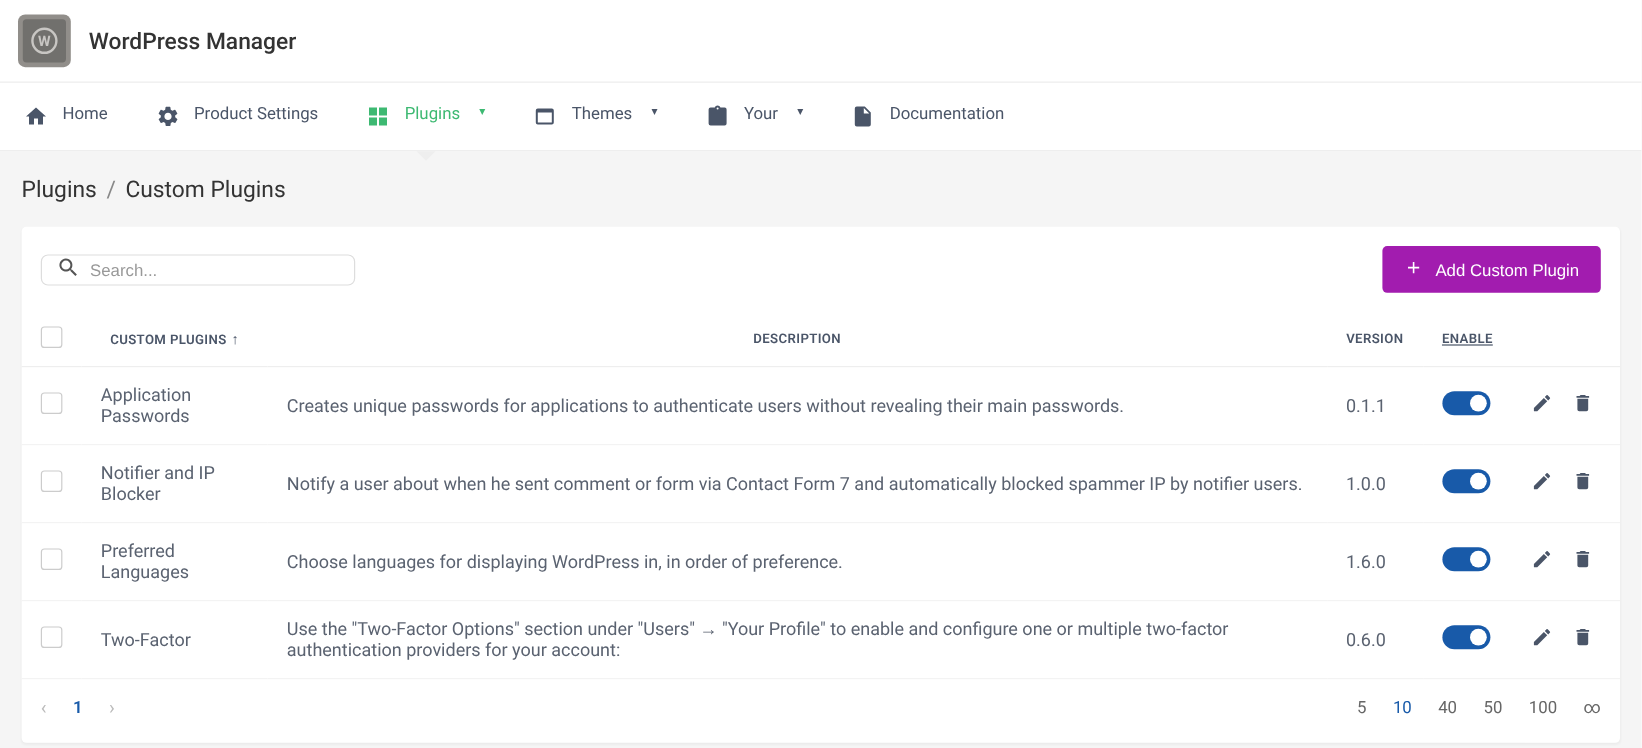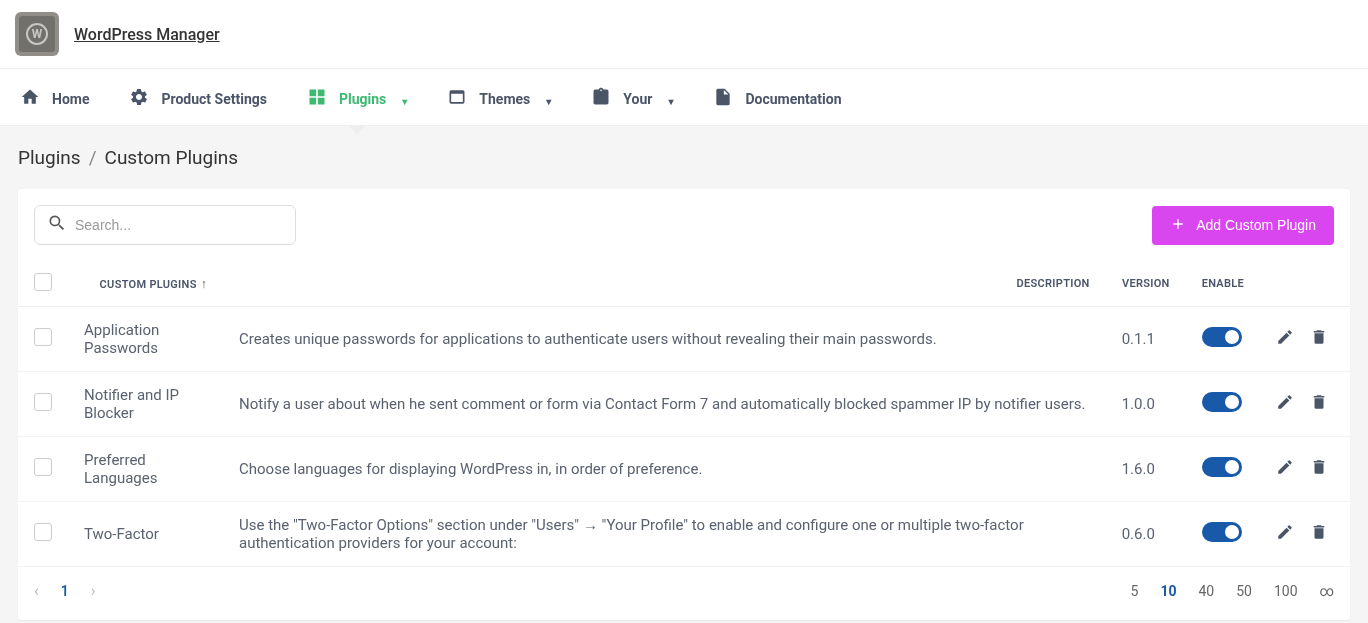--- a/index.html
+++ b/index.html
@@ -2,60 +2,60 @@
 <html><head>
   <meta charset="utf-8">
   <style>
     * { margin: 0; padding: 0; box-sizing: border-box; }
     body { font-family: -apple-system, BlinkMacSystemFont, "Segoe UI", Roboto, sans-serif; background: #f5f5f5; width: 1368px; color: #4a5568; }
     .top-header { background: #fff; padding: 12px 15px; display: flex; align-items: center; justify-content: space-between; }
     .header-left { display: flex; align-items: center; gap: 15px; }
     .app-icon { width: 44px; height: 44px; background: #918e8a; border-radius: 6px; display: flex; align-items: center; justify-content: center; }
     .app-icon-inner { width: 36px; height: 36px; background: #71706d; border-radius: 3px; display: flex; align-items: center; justify-content: center; }
     .wp-logo { width: 22px; height: 22px; border: 2px solid #c8c6c3; border-radius: 50%; display: flex; align-items: center; justify-content: center; color:#c8c6c3; font-size:12px; font-weight:bold; }
-    .app-title { font-size: 16px; font-weight: 500; color: #333; text-decoration: underline; }
+    .app-title { font-size: 19px; font-weight: 500; color: #333; }
     .brand-logo { font-size: 20px; font-weight: 700; }
     .brand-logo .m { color: #185aa9; }
     .brand-logo .o { color: #7cb72f; }
     .brand-logo .garden { color: #7cb72f; font-weight: 400; font-style: italic; font-family: Georgia, serif; }
     .nav-bar { background: #fff; border-top: 1px solid #eee; border-bottom: 1px solid #eee; padding: 0 15px; display: flex; align-items: center; gap: 30px; height: 58px; }
-    .nav-item { display: flex; align-items: flex-end; gap: 12px; padding: 10px 5px; cursor: pointer; color: #4a5568; font-weight: 700; font-size: 14px; }
+    .nav-item { display: flex; align-items: flex-start; gap: 12px; padding: 10px 5px; cursor: pointer; color: #4a5568; font-weight: 400; font-size: 14px; }
     .nav-item.active { color: #3db972; position: relative; }
     .nav-item.active::after { content: ''; position: absolute; bottom: -17px; left: 50%; transform: translateX(-50%); width: 0; height: 0; border-left: 8px solid transparent; border-right: 8px solid transparent; border-top: 8px solid #eee; }
     .nav-icon { width: 20px; height: 20px; display: flex; align-items: center; justify-content: center; }
     .chevron { font-size: 10px; margin-left: 4px; }
     .breadcrumb { padding: 20px 18px; font-size: 19px; color: #333; display: flex; gap: 8px; }
     .breadcrumb .sep { color: #888; }
     .panel { background: #fff; margin: 0 18px 18px 18px; border-radius: 4px; box-shadow: 0 1px 2px rgba(0,0,0,0.04); }
     .panel-head { padding: 16px; display: flex; justify-content: space-between; align-items: center; }
-    .search-box { width: 262px; height: 40px; border: 1px solid #ddd; border-radius: 6px; display: flex; align-items: center; padding: 0 12px; gap: 8px; }
+    .search-box { width: 262px; height: 26px; border: 1px solid #ddd; border-radius: 6px; display: flex; align-items: center; padding: 0 12px; gap: 8px; }
     .search-box input { border: none; outline: none; flex: 1; font-size: 14px; color: #666; }
     .search-box input::placeholder { color: #999; }
-    .add-btn { background: #d946ef; color: #fff; border: none; border-radius: 4px; padding: 10px 18px; font-size: 14px; font-weight: 500; display: flex; align-items: center; gap: 10px; cursor: pointer; }
+    .add-btn { background: #a21caf; color: #fff; border: none; border-radius: 4px; padding: 10px 18px; font-size: 14px; font-weight: 500; display: flex; align-items: center; gap: 10px; cursor: pointer; }
     table { width: 100%; border-collapse: collapse; }
-    th { text-align: right; font-size: 11px; font-weight: 600; letter-spacing: 0.3px; color: #4a5568; padding: 12px 16px; border-bottom: 1px solid #eee; text-transform: uppercase; }
+    th { text-align: center; font-size: 11px; font-weight: 600; letter-spacing: 0.3px; color: #4a5568; padding: 12px 16px; border-bottom: 1px solid #eee; text-transform: uppercase; }
     td { padding: 14px 16px; border-bottom: 1px solid #f3f3f3; font-size: 15px; color: #5a6270; vertical-align: middle; }
     .col-check { width: 50px; }
     .col-name { width: 155px; }
     .col-version { width: 80px; }
-    .col-enable { width: 70px; }
+    .col-enable { width: 70px; text-decoration: underline; }
     .col-actions { width: 90px; }
     .checkbox { width: 18px; height: 18px; border: 1.5px solid #ccc; border-radius: 3px; display: inline-block; }
     .sort-arrow { font-size: 12px; margin-left: 4px; }
     .toggle { width: 40px; height: 20px; background: #185aa9; border-radius: 20px; position: relative; display: inline-block; cursor: pointer; }
     .toggle::after { content: ''; width: 14px; height: 14px; background: #fff; border-radius: 50%; position: absolute; top: 3px; right: 3px; }
     .action-icons { display: flex; gap: 16px; align-items: center; }
     .action-icon { cursor: pointer; color: #4a5568; }
     .panel-foot { padding: 14px 16px 20px 16px; display: flex; justify-content: space-between; align-items: center; font-size: 14px; color: #666; }
     .pager { display: flex; gap: 22px; align-items: center; }
     .pager-arrow { color: #bbb; cursor: pointer; font-size: 16px; }
     .page-num.current { color: #185aa9; font-weight: 600; }
     .page-sizes { display: flex; gap: 22px; align-items: center; }
     .page-size { cursor: pointer; }
-    .page-size.current { color: #185aa9; font-weight: 700; text-align: center; }
+    .page-size.current { color: #185aa9; font-weight: 400; text-align: center; }
   </style>
 </head>
 <body>
 
 <div class="top-header">
   <div class="header-left">
     <div class="app-icon">
       <div class="app-icon-inner">
         <div class="wp-logo">W</div>
       </div>

